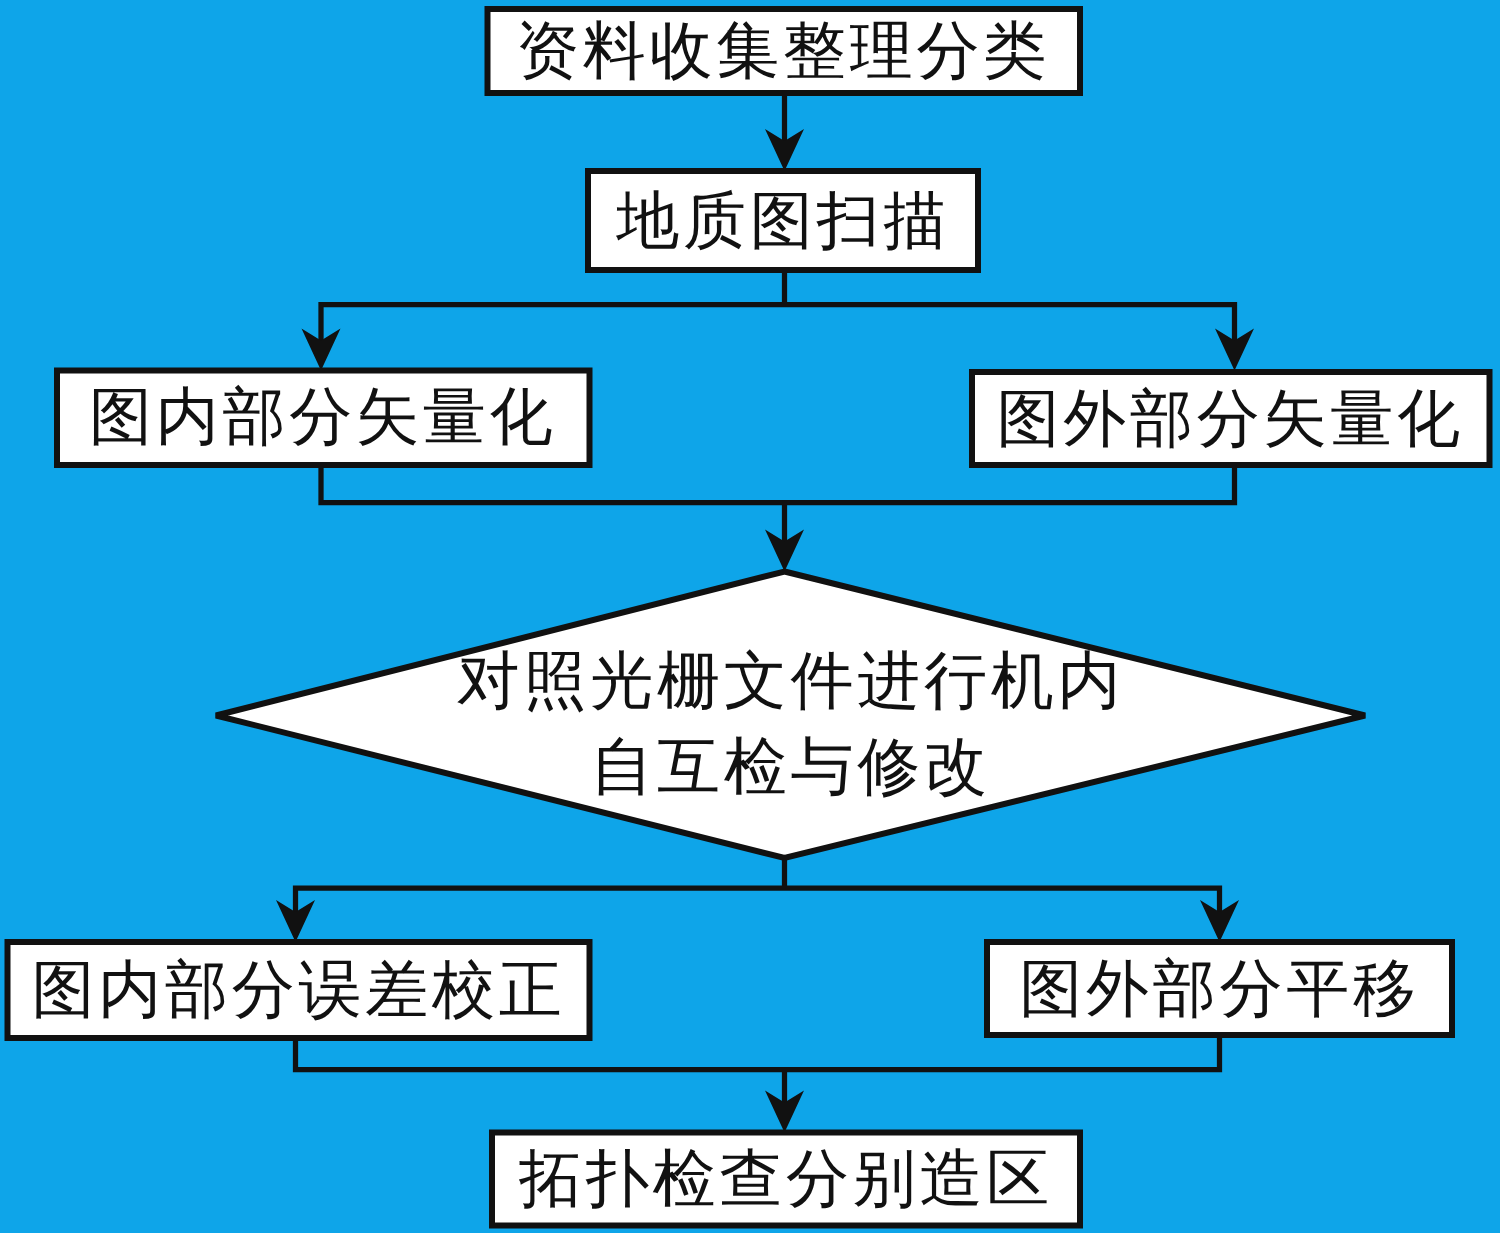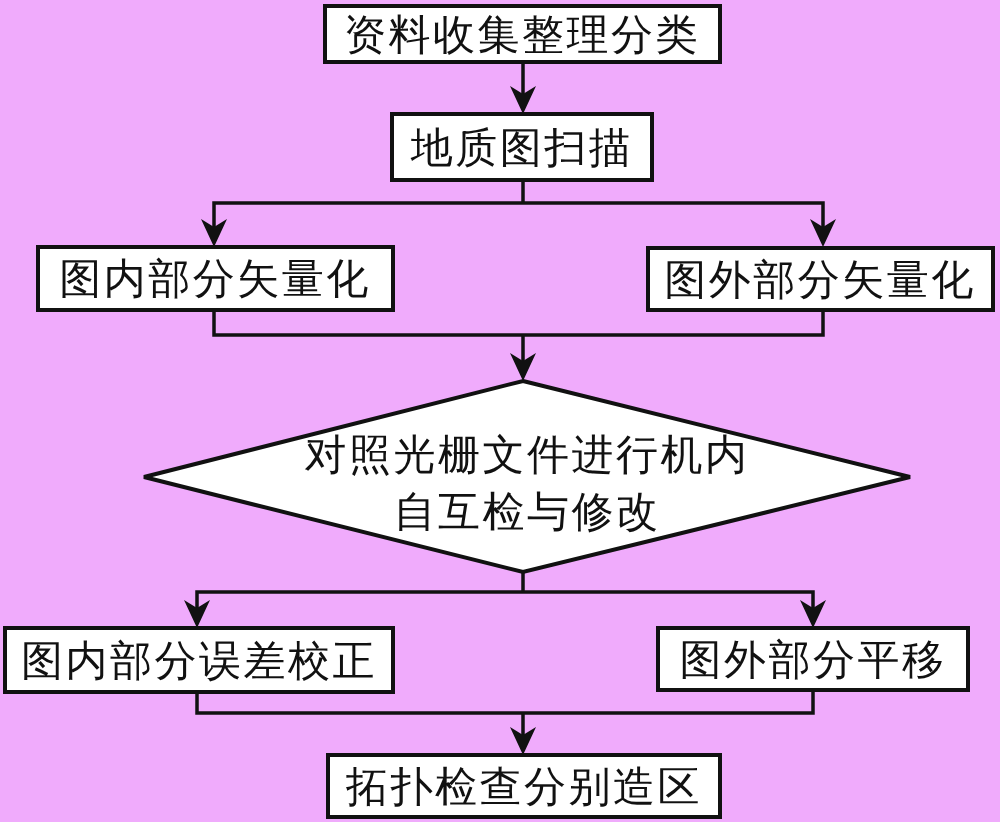--- a/index.html
+++ b/index.html
@@ -5,21 +5,21 @@
 <style>
   html, body {
     margin: 0;
     padding: 0;
     background: #ffffff;
   }
   .stage {
     position: relative;
     width: 1000px;
     height: 822px;
-    background: #f0abfc;
+    background: #0ea5e9;
     overflow: hidden;
   }
   svg {
     display: block;
   }
   .box {
     fill: #ffffff;
     stroke: #111111;
     stroke-width: 4;
   }

